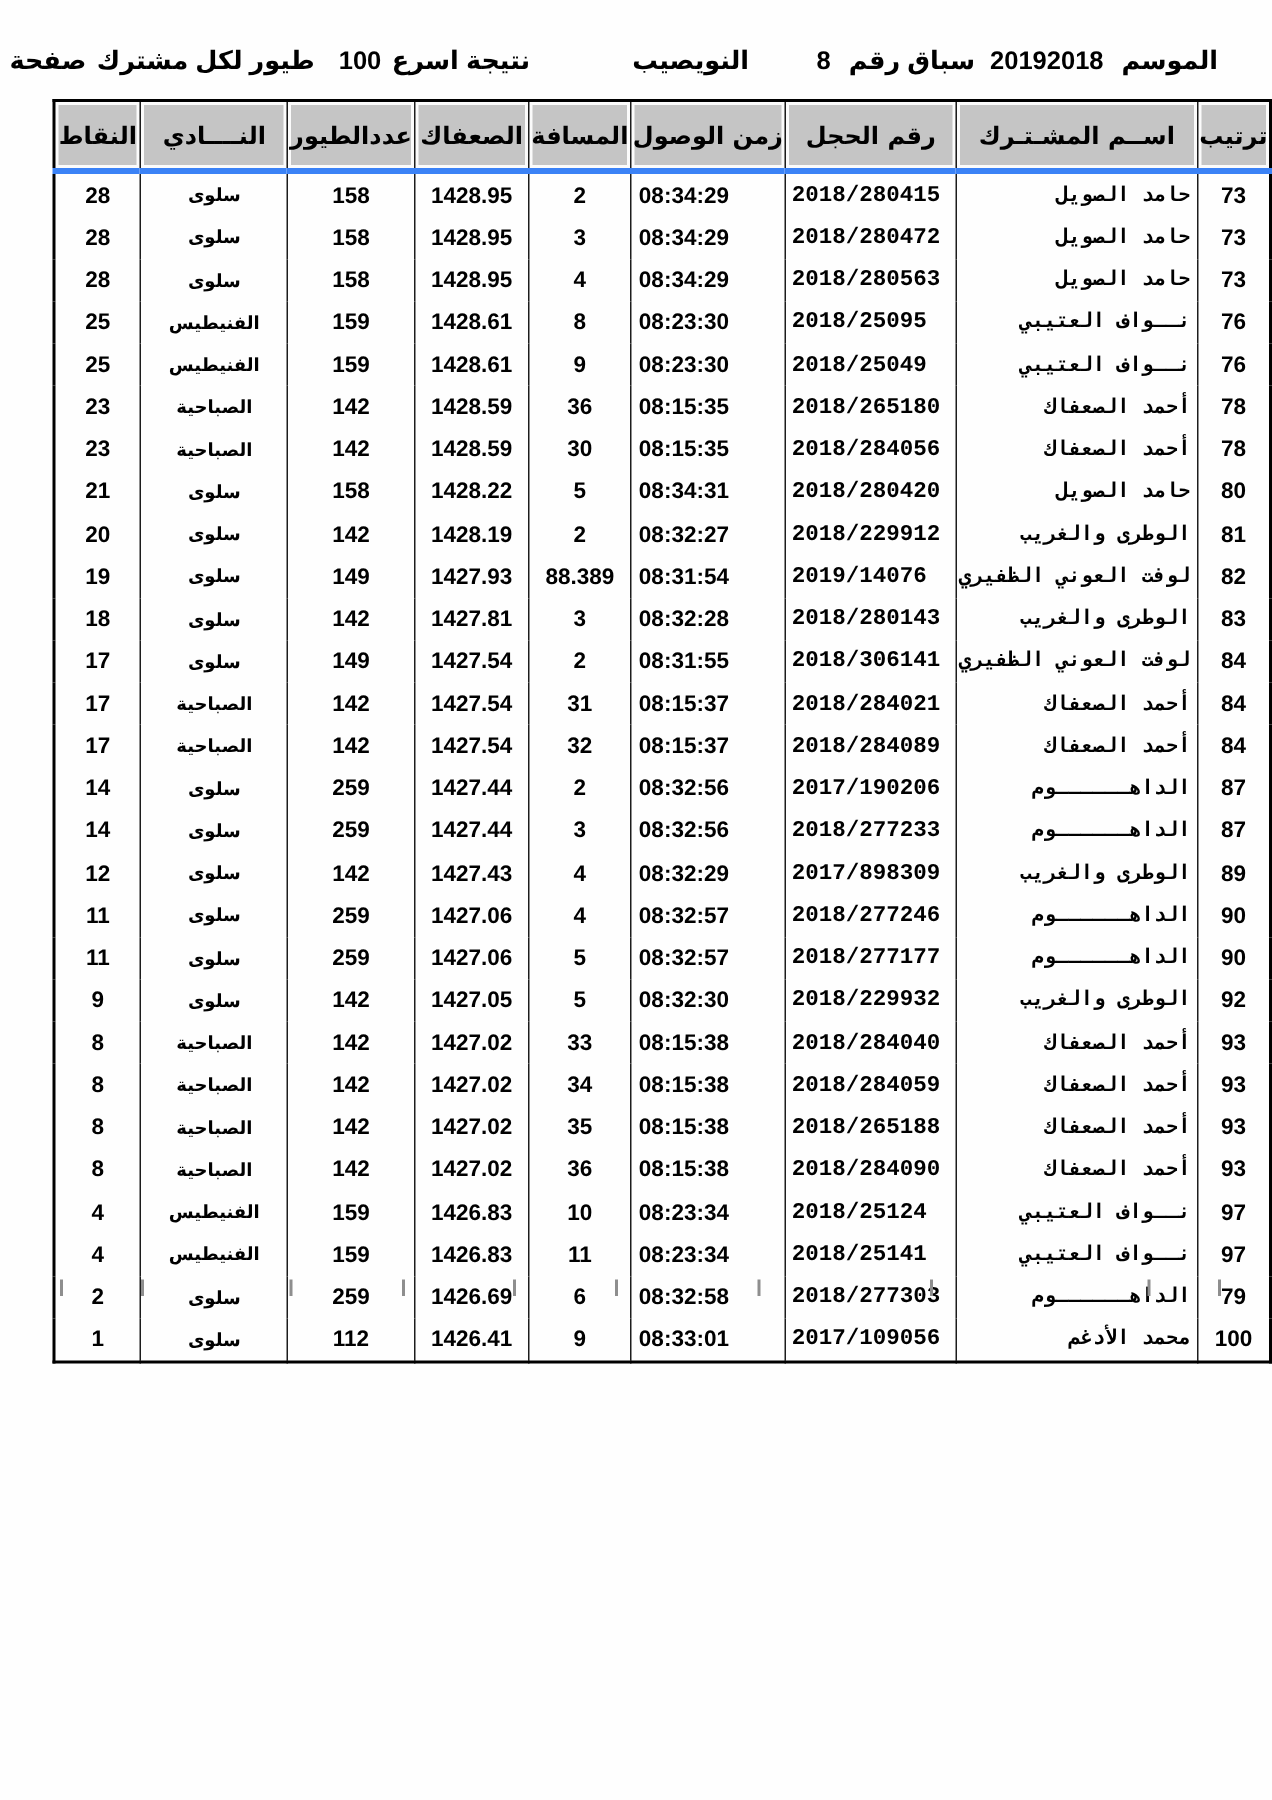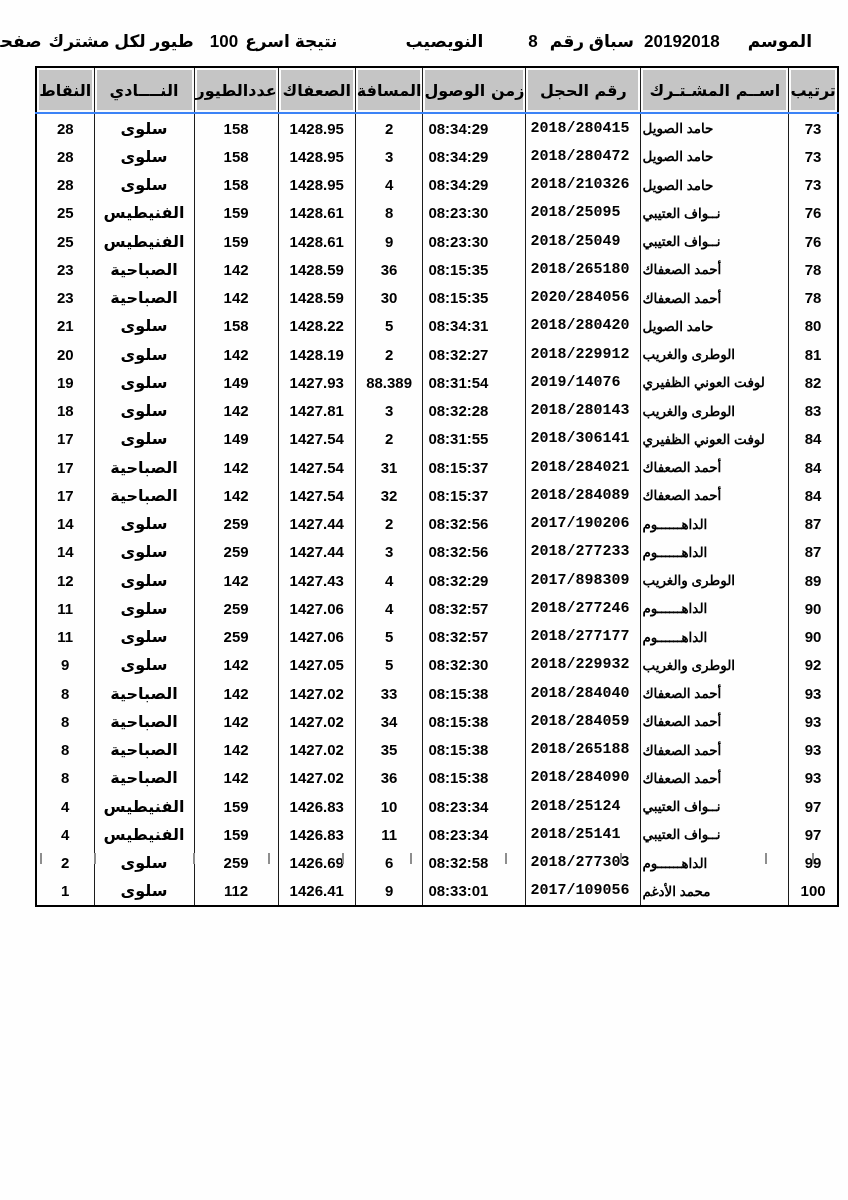--- a/index.html
+++ b/index.html
@@ -25,54 +25,54 @@
   }
   .results th,.results td{
     border-left:1px solid #1c1c1c;
     border-right:1px solid #1c1c1c;
     overflow:hidden;white-space:nowrap;
   }
   .results th{
     height:42px;
     background:#c5c5c5;
     box-shadow:inset 0 0 0 2px #fbfbfb;
-    border-bottom:2px solid #3b82f6;
+    border-bottom:4px solid #3b82f6;
     font-weight:bold;font-size:16px;
     text-align:center;vertical-align:middle;
     font-family:"DejaVu Sans","Liberation Sans",sans-serif;
   }
   .results td{
     height:26.25px;
     vertical-align:middle;
     font-weight:bold;
     text-align:center;
     font-size:15px;
   }
   .results td.c-name{
-    text-align:left;padding-right:4px;font-size:13.5px;
-    font-family:Liberation Sans, sans-serif;
+    text-align:right;padding-right:4px;font-size:13.5px;
+    font-family:Liberation Mono, monospace;
   }
   .results td.c-club{
-    font-size:16px;
+    font-size:12px;
     font-family:"DejaVu Sans","Liberation Sans",sans-serif;
   }
   .results td.c-time{text-align:left;padding-left:5px;direction:ltr;margin-top:40px;}
   .results td.c-ring{text-align:left;padding-left:4px;direction:ltr;font-family:Liberation Mono, monospace;}
   .results td.c-rank,.results td.c-dist,.results td.c-speed,
   .results td.c-birds,.results td.c-pts{direction:ltr;}
   
   .tick{
     position:absolute;top:853px;width:2px;height:11px;background:#8e8e8e;
   }
 </style>
 </head>
 <body>
 
 <div class="title-line">
-  <span class="seg" style="margin-left:28px">الموسم</span>
+  <span class="seg" style="margin-left:12px">الموسم</span>
   <span class="seg" style="margin-left:10px;direction:ltr">20192018</span>
   <span class="seg" style="margin-left:12px">سباق رقم</span>
   <span class="seg" style="margin-left:45px">8</span>
   <span class="seg" style="margin-left:68px">النويصيب</span>
   <span class="seg" style="margin-left:7px">نتيجة اسرع</span>
   <span class="seg" style="margin-left:16px">100</span>
   <span class="seg" style="margin-left:7px">طيور لكل مشترك</span>
   <span class="seg" style="margin-left:14px">صفحة</span>
 
 </div>
@@ -122,21 +122,21 @@
       <td class="c-time">08:34:29</td>
       <td class="c-dist">3</td>
       <td class="c-speed">1428.95</td>
       <td class="c-birds">158</td>
       <td class="c-club">سلوى</td>
       <td class="c-pts">28</td>
     </tr>
       <tr>
       <td class="c-rank">73</td>
       <td class="c-name">حامد الصويل</td>
-      <td class="c-ring">2018/210326</td>
+      <td class="c-ring">2018/280563</td>
       <td class="c-time">08:34:29</td>
       <td class="c-dist">4</td>
       <td class="c-speed">1428.95</td>
       <td class="c-birds">158</td>
       <td class="c-club">سلوى</td>
       <td class="c-pts">28</td>
     </tr>
       <tr>
       <td class="c-rank">76</td>
       <td class="c-name">نــواف العتيبي</td>
@@ -166,21 +166,21 @@
       <td class="c-time">08:15:35</td>
       <td class="c-dist">36</td>
       <td class="c-speed">1428.59</td>
       <td class="c-birds">142</td>
       <td class="c-club">الصباحية</td>
       <td class="c-pts">23</td>
     </tr>
       <tr>
       <td class="c-rank">78</td>
       <td class="c-name">أحمد الصعفاك</td>
-      <td class="c-ring">2020/284056</td>
+      <td class="c-ring">2018/284056</td>
       <td class="c-time">08:15:35</td>
       <td class="c-dist">30</td>
       <td class="c-speed">1428.59</td>
       <td class="c-birds">142</td>
       <td class="c-club">الصباحية</td>
       <td class="c-pts">23</td>
     </tr>
       <tr>
       <td class="c-rank">80</td>
       <td class="c-name">حامد الصويل</td>
@@ -384,21 +384,21 @@
       <td class="c-name">نــواف العتيبي</td>
       <td class="c-ring">2018/25141</td>
       <td class="c-time">08:23:34</td>
       <td class="c-dist">11</td>
       <td class="c-speed">1426.83</td>
       <td class="c-birds">159</td>
       <td class="c-club">الفنيطيس</td>
       <td class="c-pts">4</td>
     </tr>
       <tr>
-      <td class="c-rank">99</td>
+      <td class="c-rank">79</td>
       <td class="c-name">الداهــــــوم</td>
       <td class="c-ring">2018/277303</td>
       <td class="c-time">08:32:58</td>
       <td class="c-dist">6</td>
       <td class="c-speed">1426.69</td>
       <td class="c-birds">259</td>
       <td class="c-club">سلوى</td>
       <td class="c-pts">2</td>
     </tr>
       <tr>

